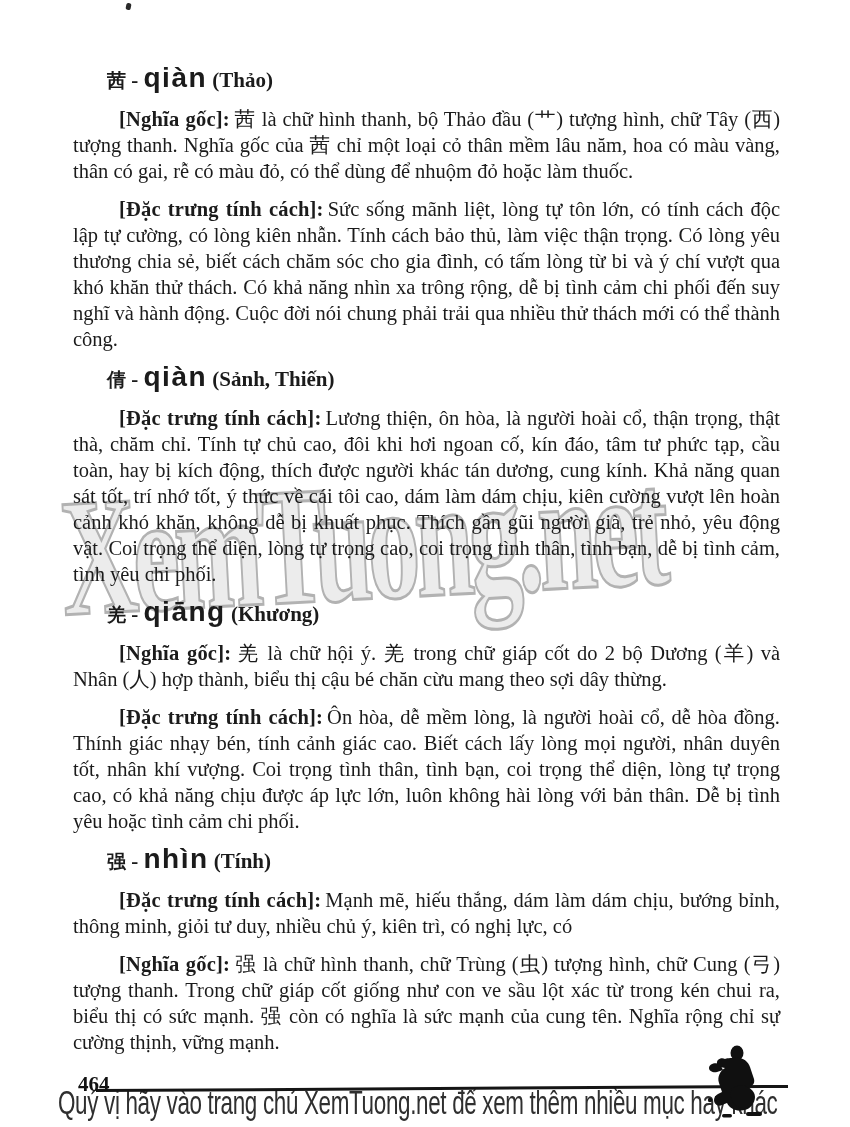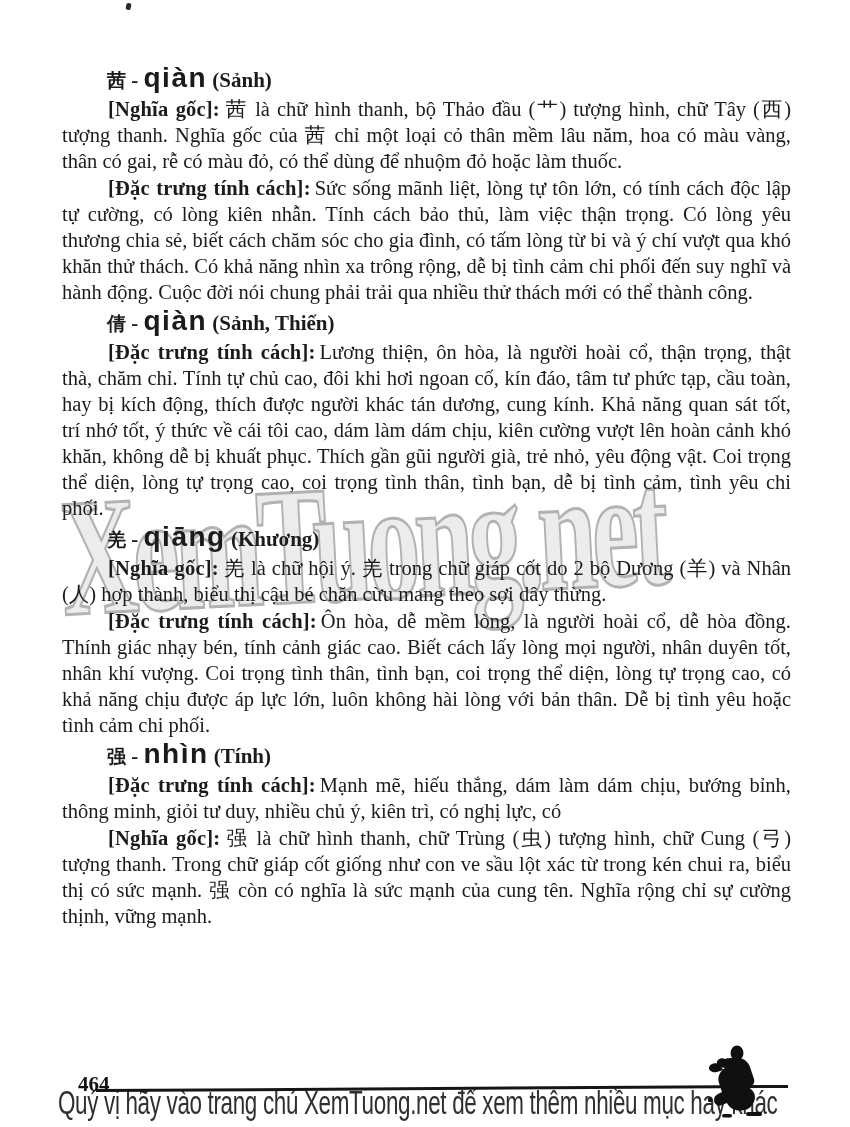--- a/index.html
+++ b/index.html
@@ -21,21 +21,21 @@
 
   
   .content{position:absolute;left:61px;top:62px;width:731px;z-index:1;}
   .entry-head{
     font-weight:bold;font-size:21px;line-height:26px;margin:3px 0 2px;
     text-indent:46px;white-space:nowrap;
   }
   .entry-head .hanzi{font-size:19px;}
   .entry-head .pinyin{font-family:"Liberation Sans", sans-serif;font-size:28px;letter-spacing:1.5px;}
   .para{
-    margin:1px;font-size:20.5px;line-height:26px;text-align:justify;
+    margin:12px;font-size:20.5px;line-height:26px;text-align:justify;
     text-indent:46px;
   }
   .para b{letter-spacing:0.2px;margin-right:4px;}
 
   
   .page-number{
     position:absolute;left:78px;top:1072px;z-index:4;
     font-weight:bold;font-size:21px;font-family:"Liberation Serif", serif;color:#111;
   }
   .footer-text{
@@ -58,21 +58,21 @@
 <body>
 
 <div class="page">
 
   <span class="top-speck"></span>
 
   <div class="watermark">XemTuong.net</div>
 
   <div class="content">
 
-    <p class="entry-head"><span class="hanzi">茜</span> <span>-</span> <span class="pinyin">qiàn</span> <span>(Sảnh)</span></p>
+    <p class="entry-head"><span class="hanzi">茜</span> <span>-</span> <span class="pinyin">qiàn</span> <span>(Thảo)</span></p>
     <p class="para"><b>[Nghĩa gốc]:</b><span>茜 là chữ hình thanh, bộ Thảo đầu (艹) tượng hình, chữ Tây (西) tượng thanh. Nghĩa gốc của 茜 chỉ một loại cỏ thân mềm lâu năm, hoa có màu vàng, thân có gai, rễ có màu đỏ, có thể dùng để nhuộm đỏ hoặc làm thuốc.</span></p>
     <p class="para"><b>[Đặc trưng tính cách]:</b><span>Sức sống mãnh liệt, lòng tự tôn lớn, có tính cách độc lập tự cường, có lòng kiên nhẫn. Tính cách bảo thủ, làm việc thận trọng. Có lòng yêu thương chia sẻ, biết cách chăm sóc cho gia đình, có tấm lòng từ bi và ý chí vượt qua khó khăn thử thách. Có khả năng nhìn xa trông rộng, dễ bị tình cảm chi phối đến suy nghĩ và hành động. Cuộc đời nói chung phải trải qua nhiều thử thách mới có thể thành công.</span></p>
 
     <p class="entry-head"><span class="hanzi">倩</span> <span>-</span> <span class="pinyin">qiàn</span> <span>(Sảnh, Thiến)</span></p>
     <p class="para"><b>[Đặc trưng tính cách]:</b><span>Lương thiện, ôn hòa, là người hoài cổ, thận trọng, thật thà, chăm chỉ. Tính tự chủ cao, đôi khi hơi ngoan cố, kín đáo, tâm tư phức tạp, cầu toàn, hay bị kích động, thích được người khác tán dương, cung kính. Khả năng quan sát tốt, trí nhớ tốt, ý thức về cái tôi cao, dám làm dám chịu, kiên cường vượt lên hoàn cảnh khó khăn, không dễ bị khuất phục. Thích gần gũi người già, trẻ nhỏ, yêu động vật. Coi trọng thể diện, lòng tự trọng cao, coi trọng tình thân, tình bạn, dễ bị tình cảm, tình yêu chi phối.</span></p>
 
     <p class="entry-head"><span class="hanzi">羌</span> <span>-</span> <span class="pinyin">qiāng</span> <span>(Khương)</span></p>
     <p class="para"><b>[Nghĩa gốc]:</b><span>羌 là chữ hội ý. 羌 trong chữ giáp cốt do 2 bộ Dương (羊) và Nhân (人) hợp thành, biểu thị cậu bé chăn cừu mang theo sợi dây thừng.</span></p>
     <p class="para"><b>[Đặc trưng tính cách]:</b><span>Ôn hòa, dễ mềm lòng, là người hoài cổ, dễ hòa đồng. Thính giác nhạy bén, tính cảnh giác cao. Biết cách lấy lòng mọi người, nhân duyên tốt, nhân khí vượng. Coi trọng tình thân, tình bạn, coi trọng thể diện, lòng tự trọng cao, có khả năng chịu được áp lực lớn, luôn không hài lòng với bản thân. Dễ bị tình yêu hoặc tình cảm chi phối.</span></p>
 

